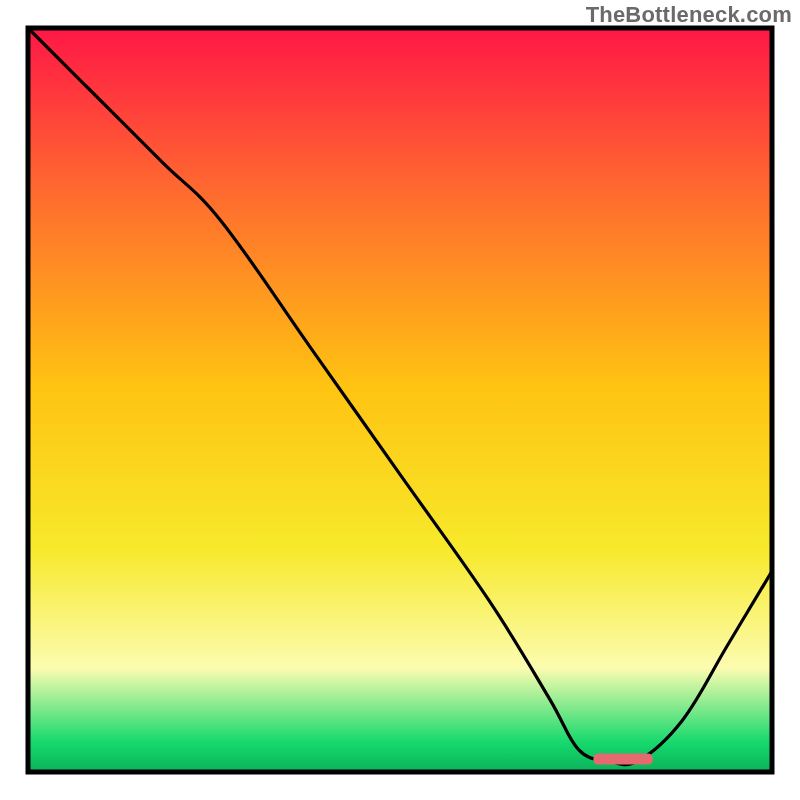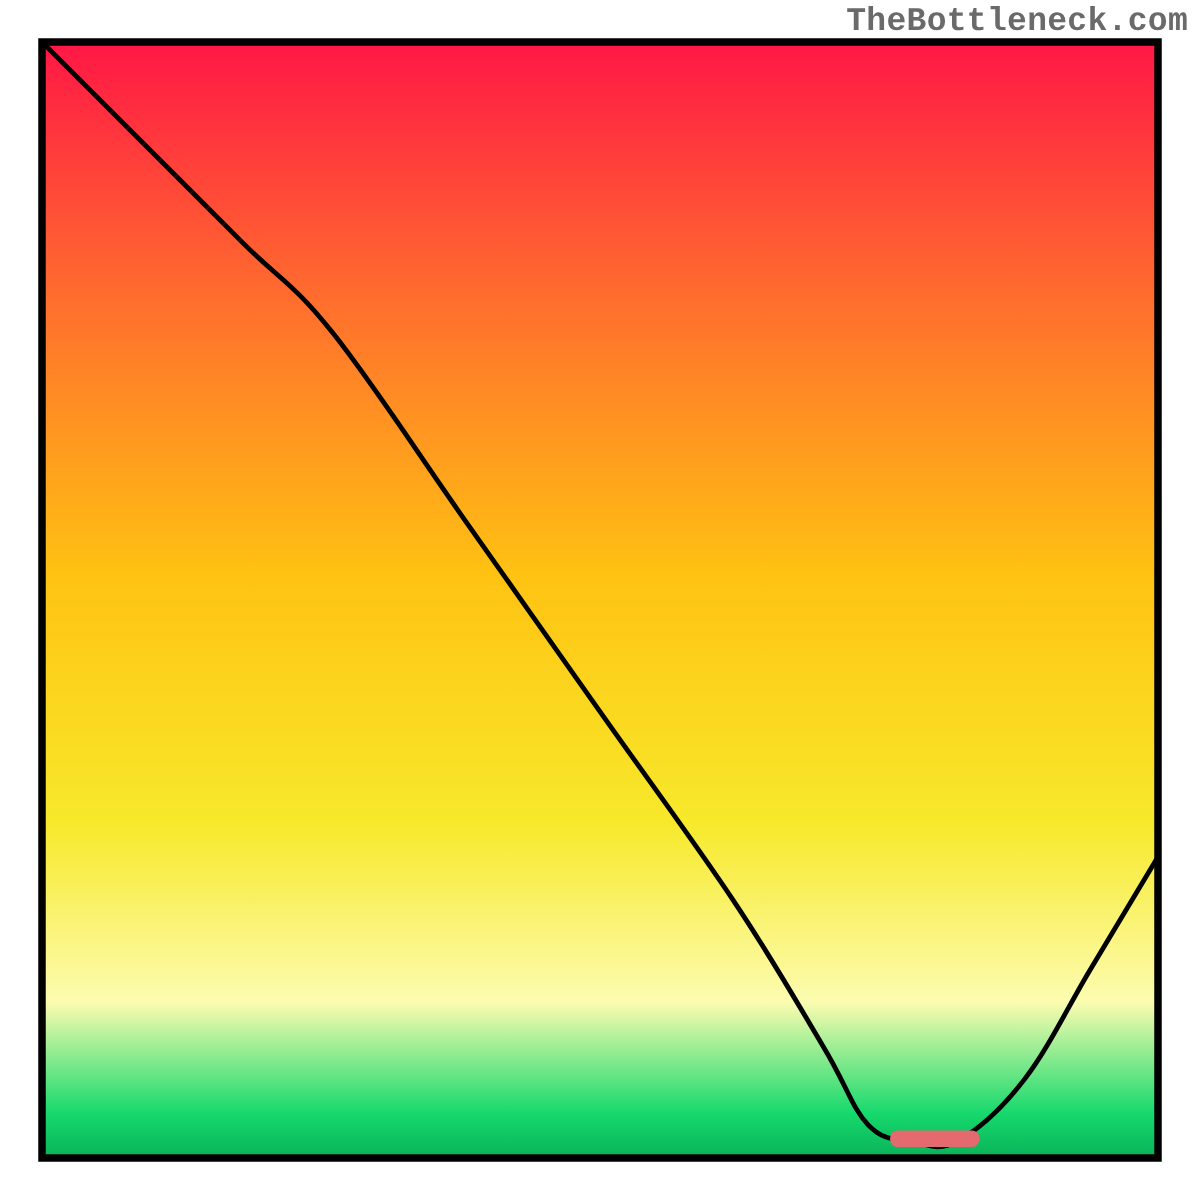--- a/index.html
+++ b/index.html
@@ -17,21 +17,20 @@
   }
   .watermark {
     position: absolute;
     top: 2px;
     right: 8px;
     font-size: 22px;
     font-weight: 600;
     color: #6a6a6a;
     letter-spacing: 0.2px;
     user-select: none;
-    font-family: Liberation Mono, monospace;
   }
   svg.chart {
     position: absolute;
     left: 0;
     top: 0;
   }
 </style>
 </head>
 <body>
 

